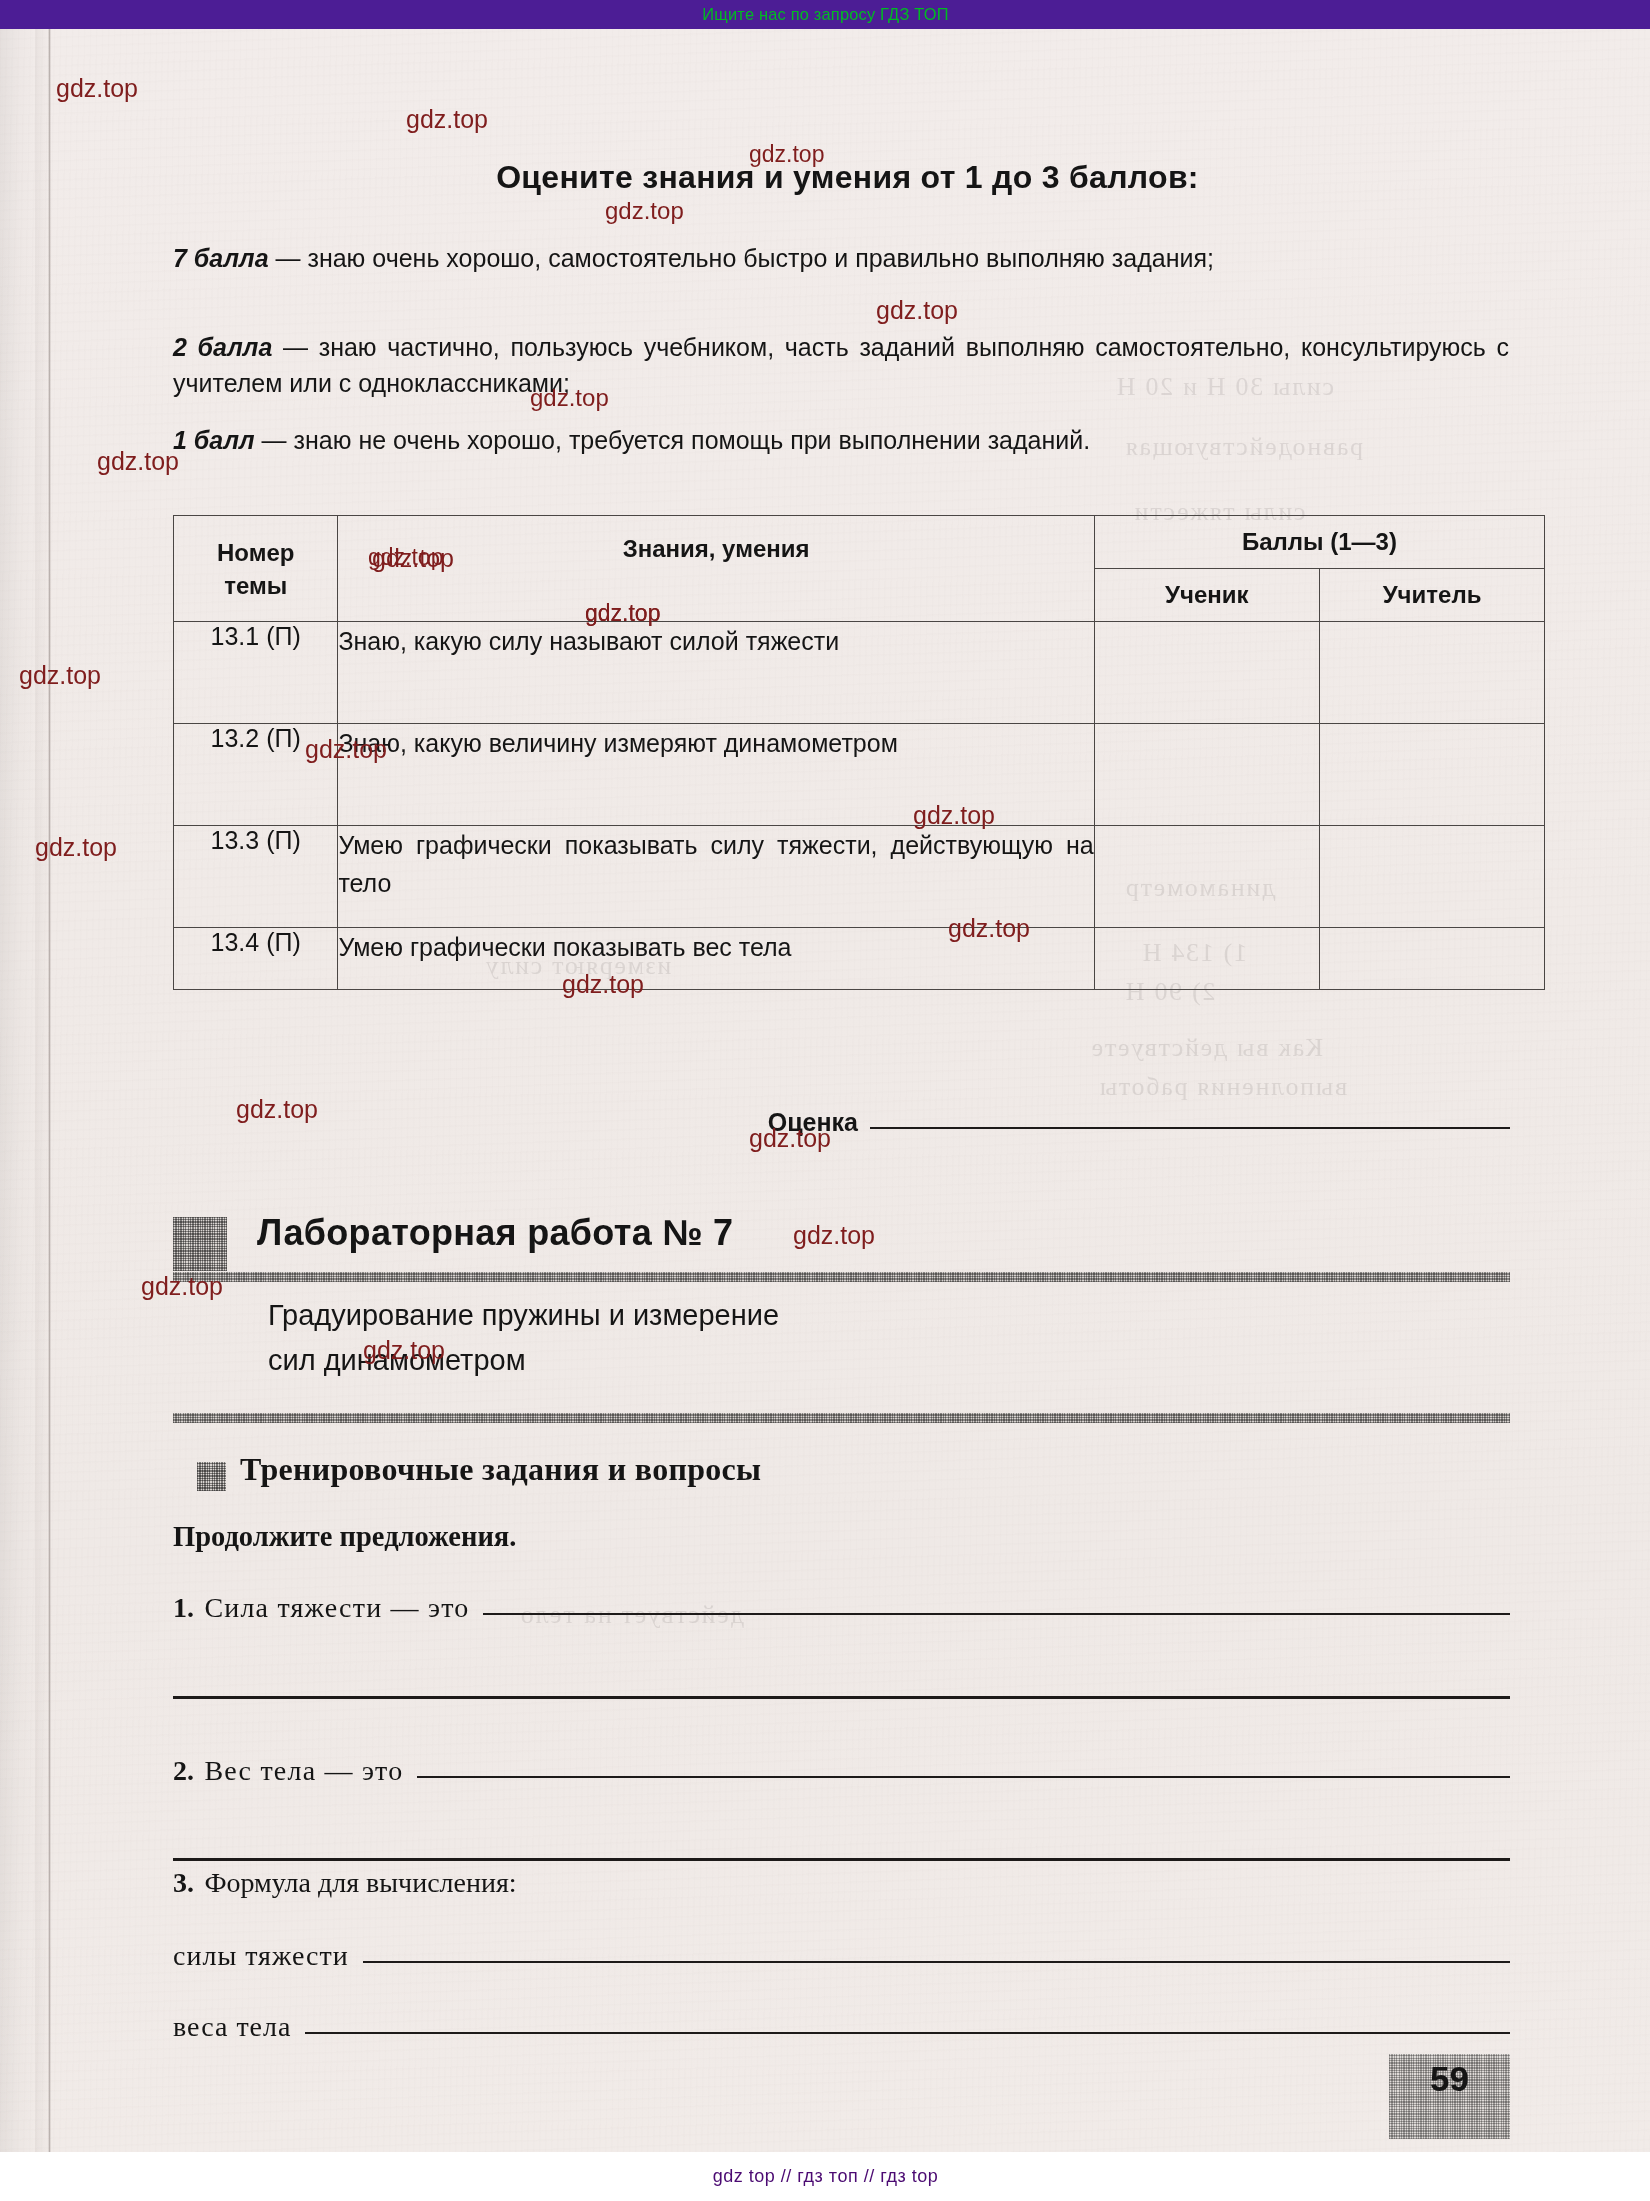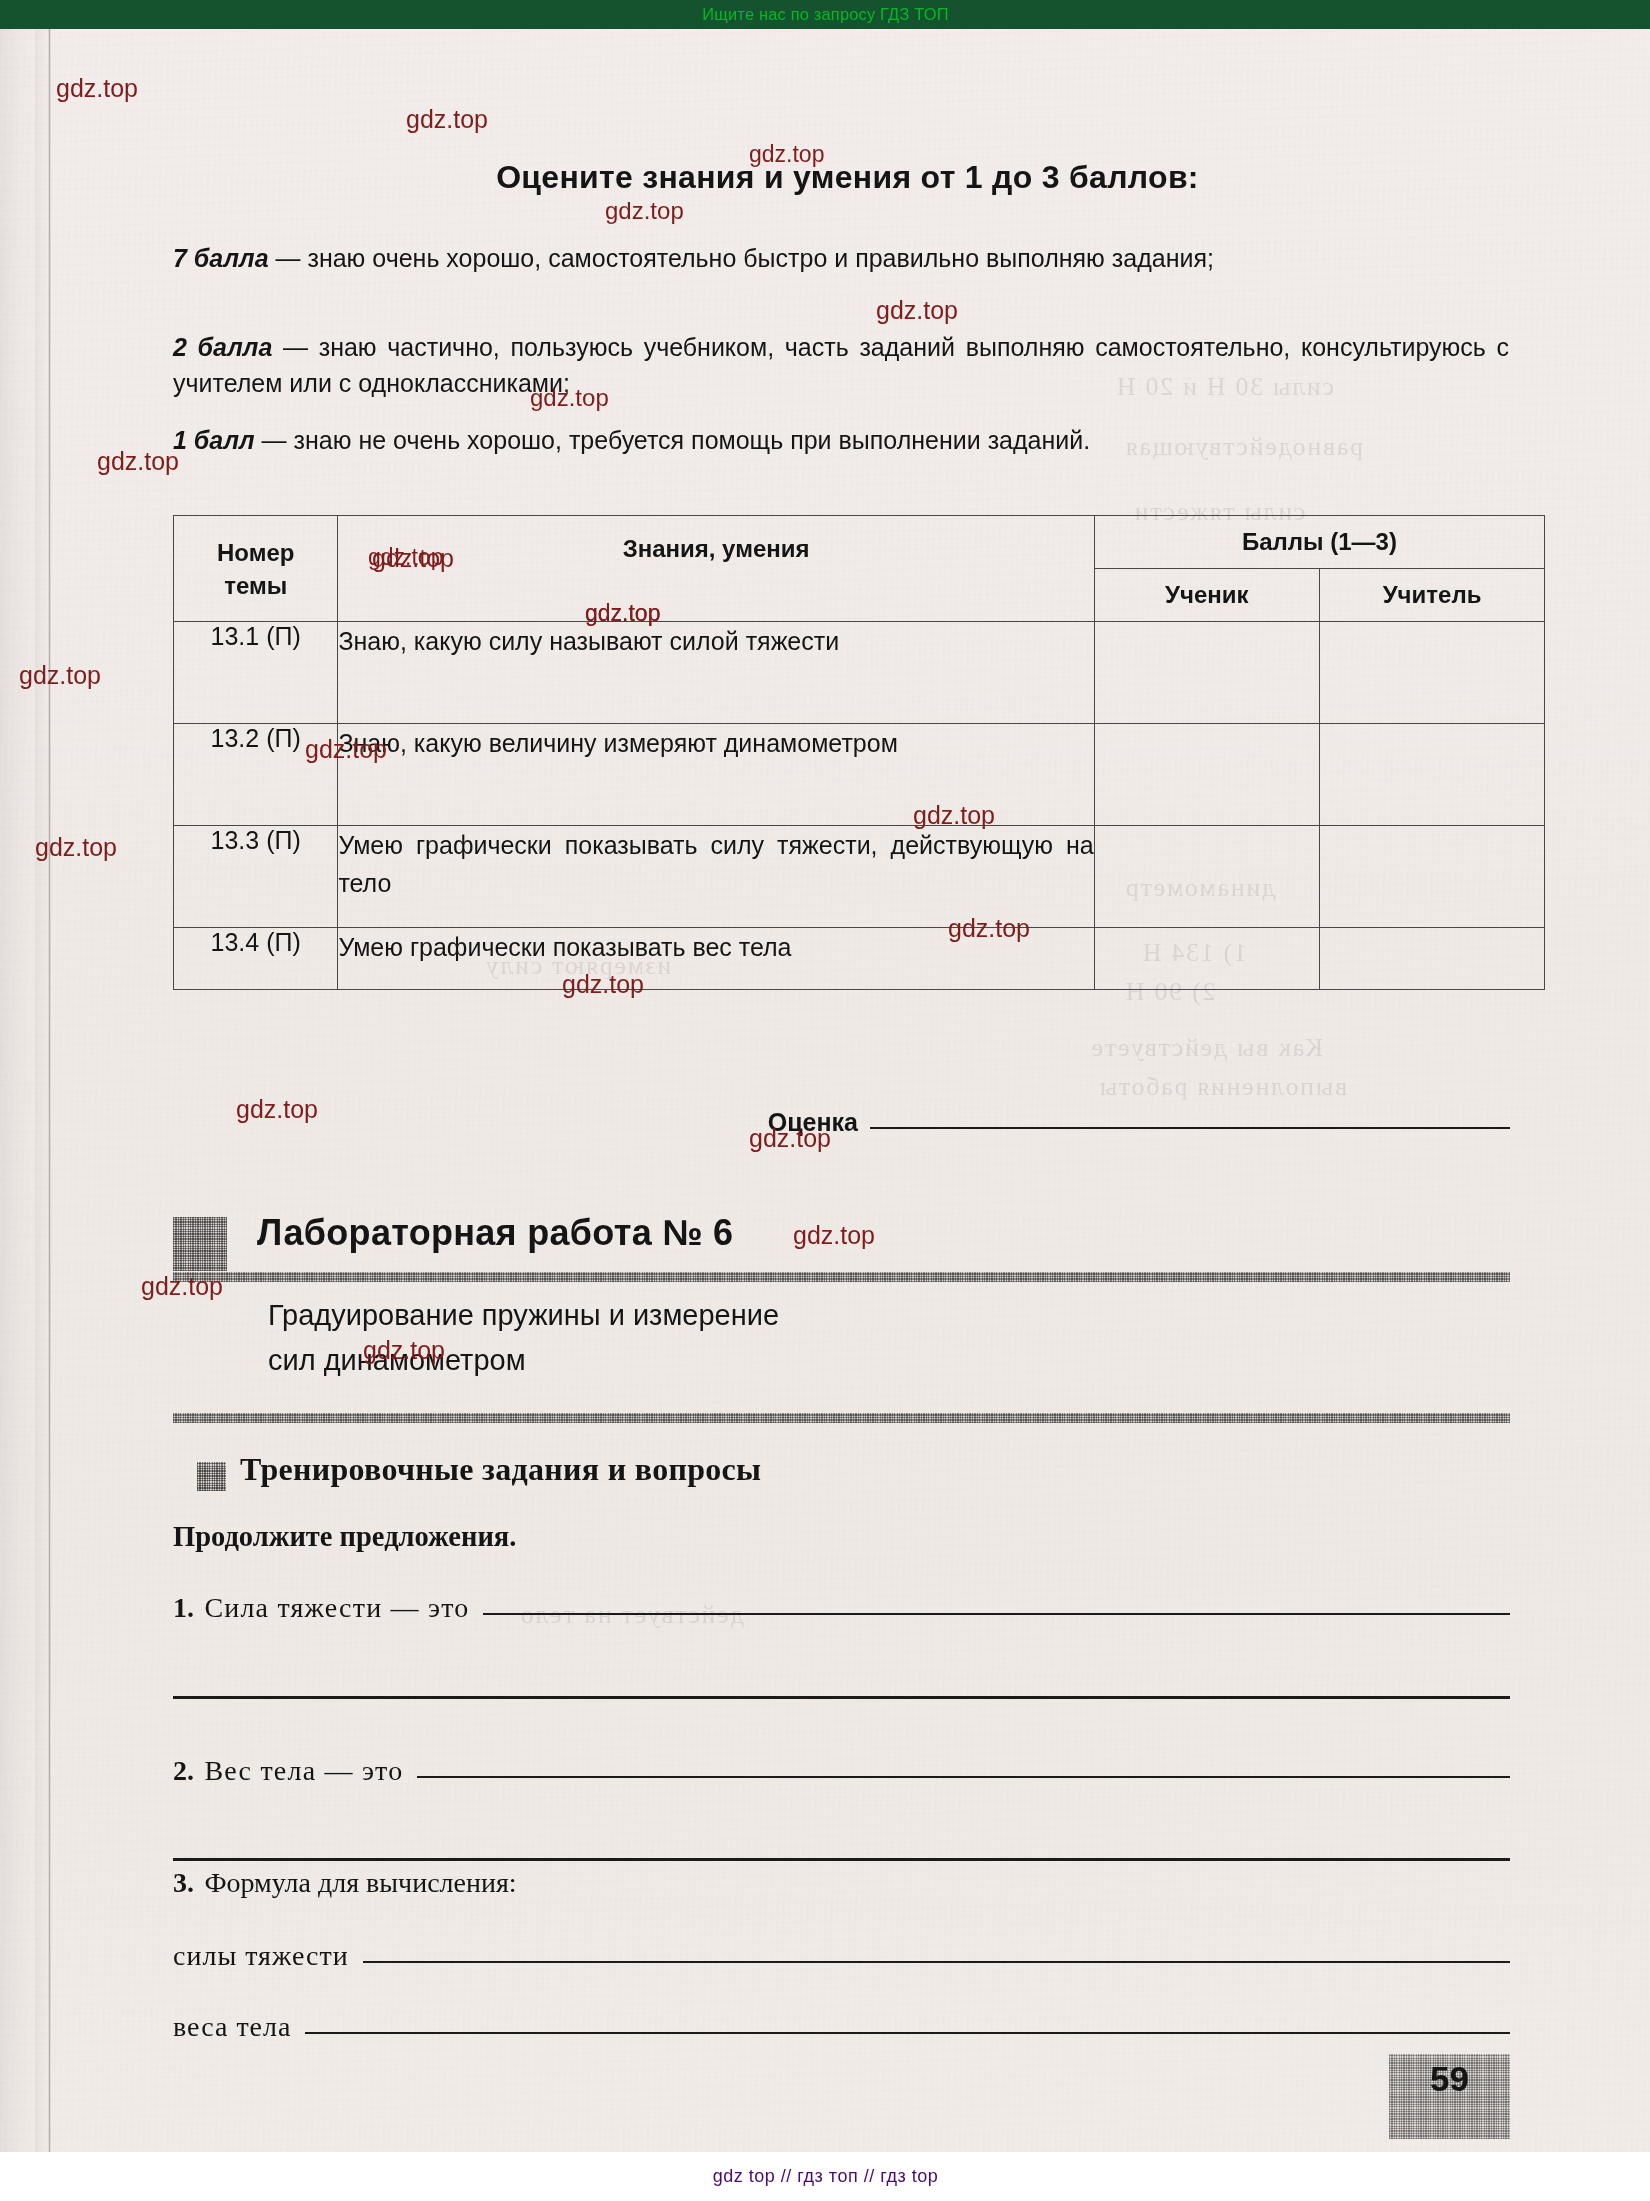--- a/index.html
+++ b/index.html
@@ -16,21 +16,21 @@
     font-family: "Liberation Sans", sans-serif;
     color: #151515;
   }
 
   
   #promo-banner {
     position: absolute;
     left: 0; top: 0;
     width: 1651px;
     height: 29px;
-    background: #14532d;
+    background: #4c1d95;
     display: flex;
     align-items: center;
     justify-content: center;
   }
   #promo-banner .promo-text {
     color: #00bb22;
     font-size: 16.4px;
     font-family: "Liberation Sans", sans-serif;
     letter-spacing: 0.2px;
     white-space: nowrap;
@@ -429,21 +429,21 @@
     </tbody>
   </table>
 
   <div id="grade-row">
     <span id="grade-label">Оценка</span>
     <span id="grade-line"></span>
   </div>
 
   <div id="lab-block">
     <div id="lab-marker"></div>
-    <div id="lab-title">Лабораторная работа № 6</div>
+    <div id="lab-title">Лабораторная работа № 7</div>
   </div>
   <div class="gray-rule" id="lab-rule-top"></div>
   <div id="lab-subtitle">
     <div>Градуирование пружины и измерение</div>
     <div>сил динамометром</div>
   </div>
   <div class="gray-rule" id="lab-rule-bottom"></div>
 
   <div id="training-marker"></div>
   <div id="training-heading">Тренировочные задания и вопросы</div>

